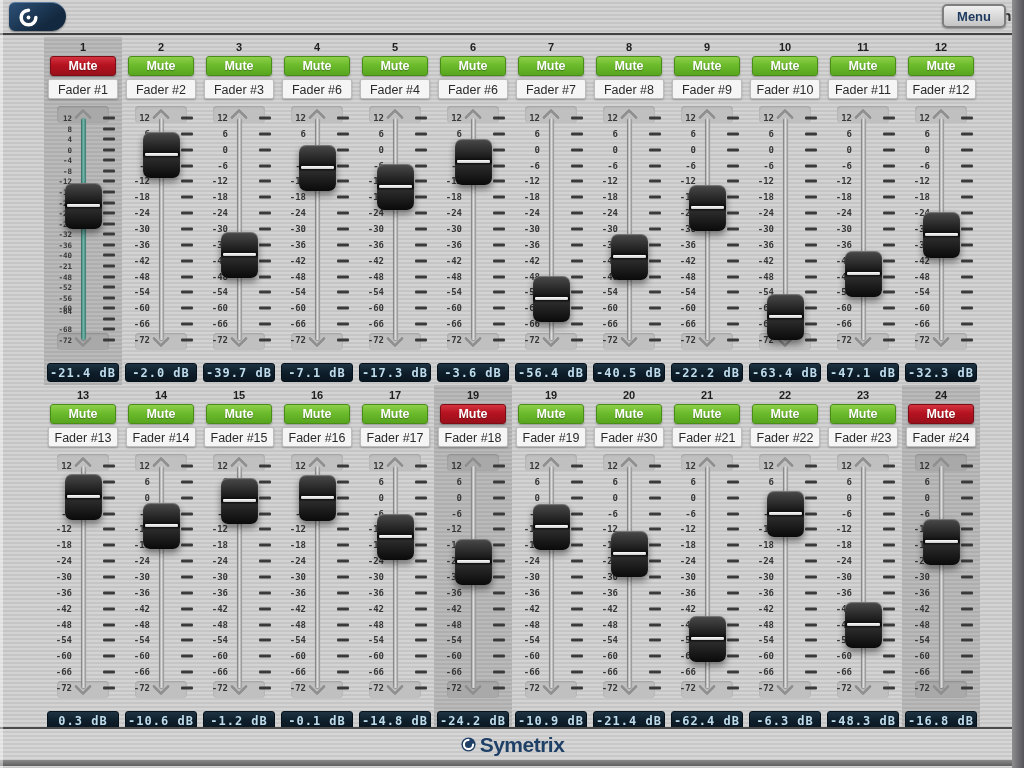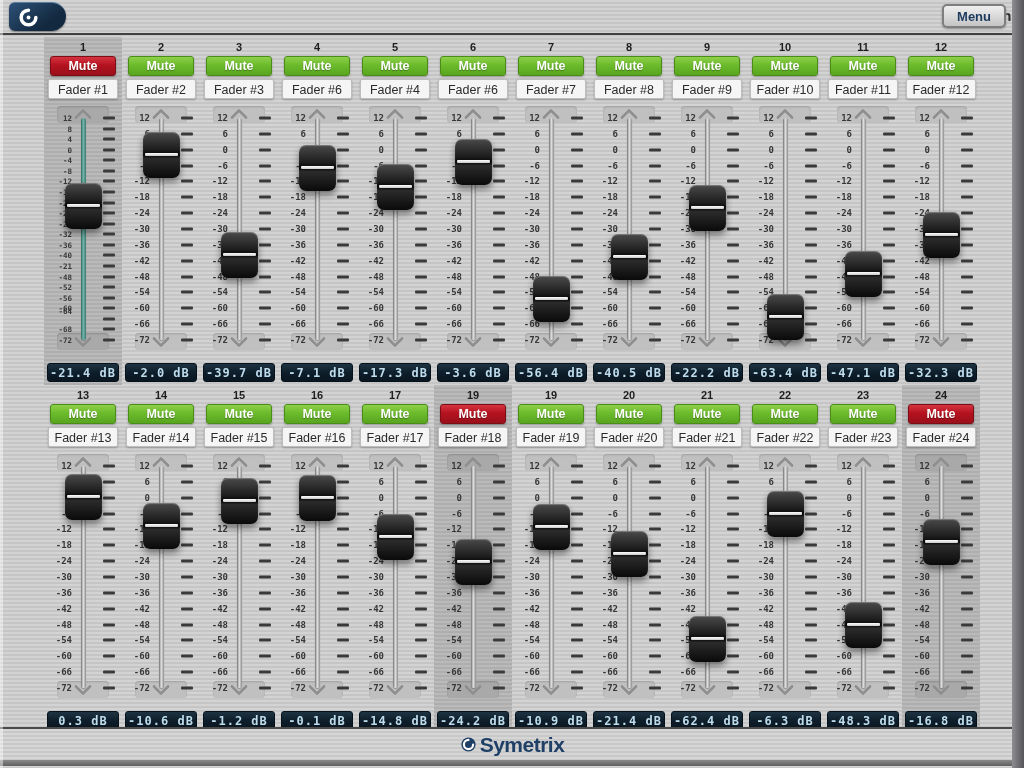--- a/index.html
+++ b/index.html
@@ -993,21 +993,21 @@
         <div class="scale-label" style="top: 218.143px;">-66</div>
         <div class="tick-dash" style="top: 218.143px;"></div>
         <div class="scale-label" style="top: 234px;">-72</div>
         <div class="tick-dash" style="top: 234px;"></div>
       </div>
     <div class="readout">-10.9 dB</div>
   </div>
     <div class="channel">
     <div class="ch-num">20</div>
     <button class="mute-btn off">Mute</button>
-    <div class="fader-label">Fader #20</div>
+    <div class="fader-label">Fader #30</div>
     <div class="fader-area">
       <div class="arrow-strip top">
         <span class="chev up"></span>
       </div>
       <div class="arrow-strip bottom">
         <span class="chev down"></span>
       </div>
       <div class="track"></div>
       <div class="handle" style="top: 100.271px;"></div>
     <div class="scale-label" style="top: 12px;">12</div>

